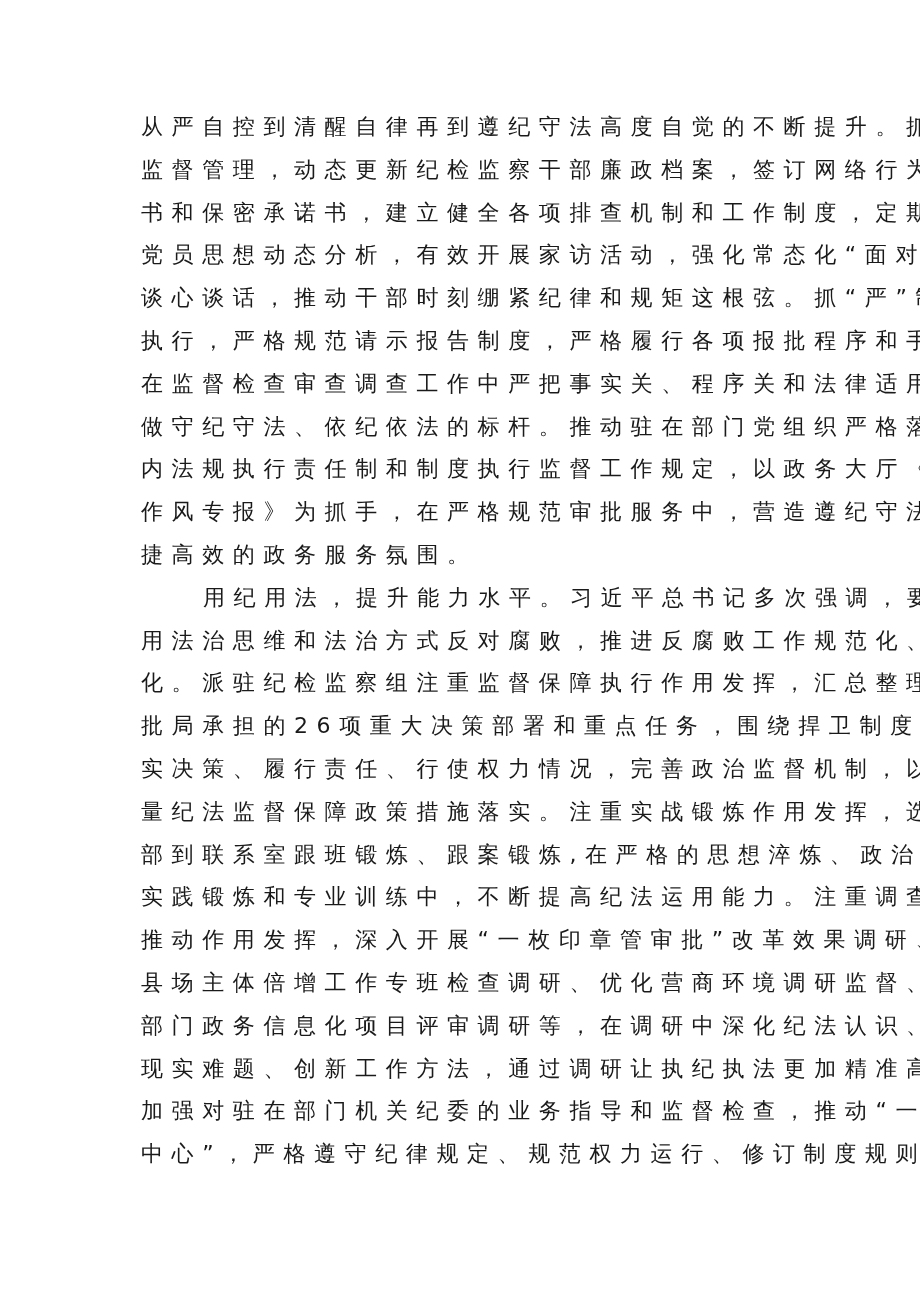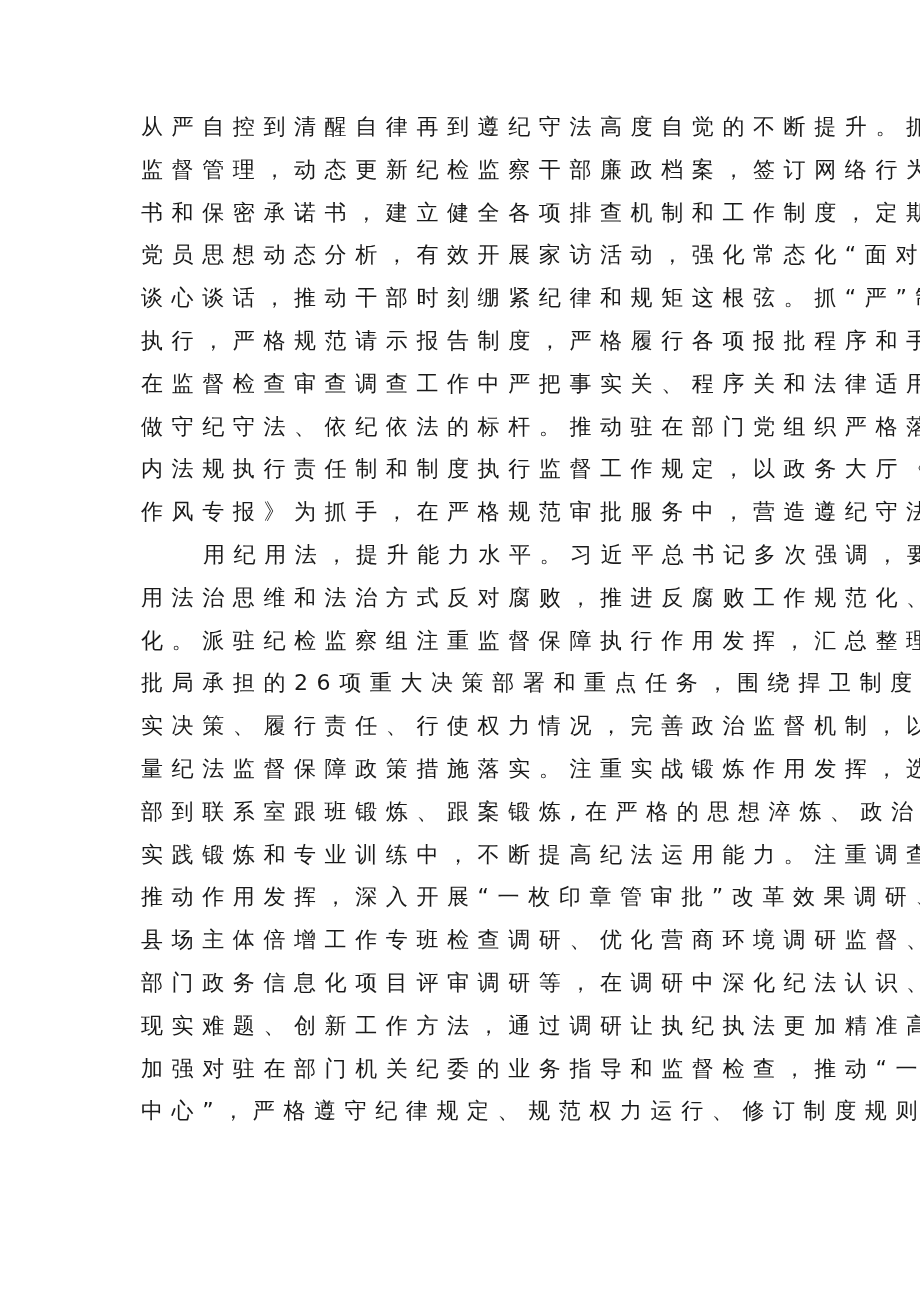--- a/index.html
+++ b/index.html
@@ -21,20 +21,21 @@
   <div class="line">从严自控到清醒自律再到遵纪守法高度自觉的不断提升。抓“实”</div>
   <div class="line">监督管理，动态更新纪检监察干部廉政档案，签订网络行为承诺</div>
   <div class="line">书和保密承诺书，建立健全各项排查机制和工作制度，定期开展</div>
   <div class="line">党员思想动态分析，有效开展家访活动，强化常态化“面对面”</div>
   <div class="line">谈心谈话，推动干部时刻绷紧纪律和规矩这根弦。抓“严”制度</div>
   <div class="line">执行，严格规范请示报告制度，严格履行各项报批程序和手续，</div>
   <div class="line">在监督检查审查调查工作中严把事实关、程序关和法律适用关，</div>
   <div class="line">做守纪守法、依纪依法的标杆。推动驻在部门党组织严格落实党</div>
   <div class="line">内法规执行责任制和制度执行监督工作规定，以政务大厅《纪律</div>
   <div class="line">作风专报》为抓手，在严格规范审批服务中，营造遵纪守法、便</div>
+  <div class="line">捷高效的政务服务氛围。</div>
   <div class="line indent">用纪用法，提升能力水平。习近平总书记多次强调，要善于</div>
   <div class="line">用法治思维和法治方式反对腐败，推进反腐败工作规范化、法治</div>
   <div class="line">化。派驻纪检监察组注重监督保障执行作用发挥，汇总整理市审</div>
   <div class="line">批局承担的26项重大决策部署和重点任务，围绕捍卫制度、落</div>
   <div class="line">实决策、履行责任、行使权力情况，完善政治监督机制，以高质</div>
   <div class="line">量纪法监督保障政策措施落实。注重实战锻炼作用发挥，选派干</div>
   <div class="line">部到联系室跟班锻炼、跟案锻炼,在严格的思想淬炼、政治历练、</div>
   <div class="line">实践锻炼和专业训练中，不断提高纪法运用能力。注重调查调研</div>
   <div class="line">推动作用发挥，深入开展“一枚印章管审批”改革效果调研、市</div>
   <div class="line">县场主体倍增工作专班检查调研、优化营商环境调研监督、市直</div>

